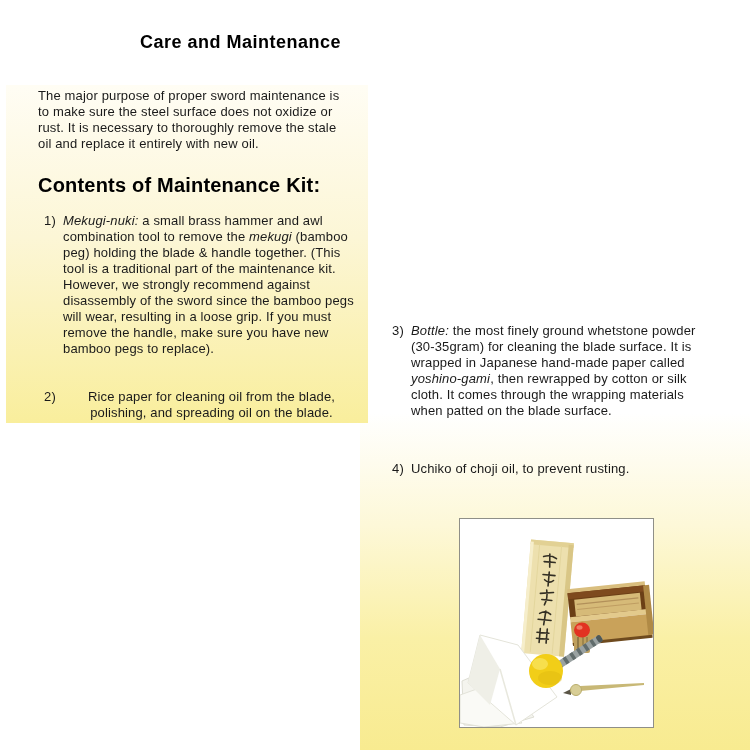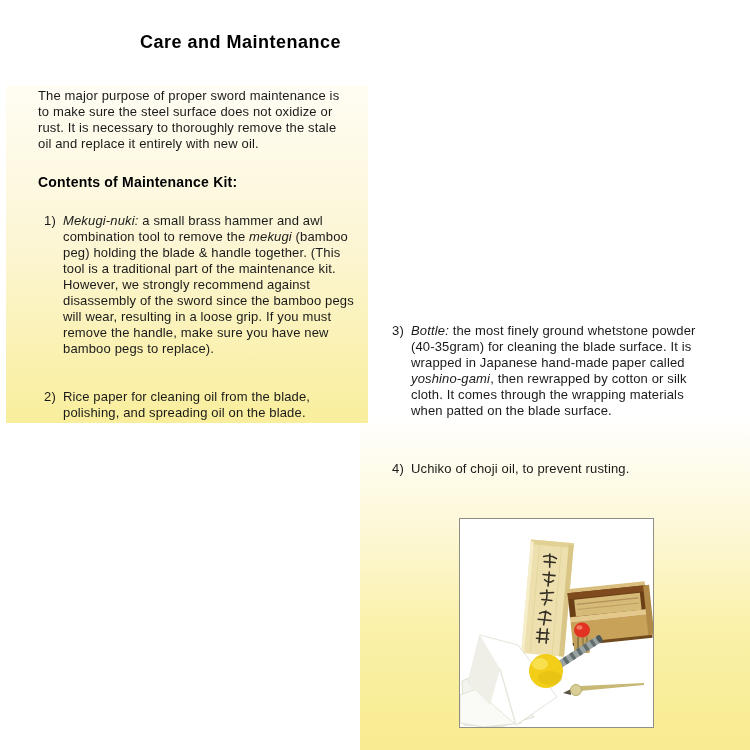--- a/index.html
+++ b/index.html
@@ -16,28 +16,28 @@
     left:6px;top:85px;width:362px;height:338px;
     background:linear-gradient(180deg,#fffdf4 0%,#fcf6d6 45%,#f9ee9c 100%);
   }
   .page-title{
     position:absolute;left:0;top:32px;width:433px;text-align:center;
     font-size:18px;font-weight:bold;color:#000;letter-spacing:0.5px;margin-left:24px;
   }
   .body-text{font-size:13px;line-height:16px;letter-spacing:0.15px;margin-top:7px;}
   .intro{position:absolute;left:38px;top:81px;width:304px;}
   .section-heading{
-    position:absolute;left:38px;top:174px;font-size:14px;font-weight:bold;color:#000;
+    position:absolute;left:38px;top:174px;font-size:20px;font-weight:bold;color:#000;
     letter-spacing:0.2px;
   }
   .kit-item{position:absolute;display:flex;}
   .kit-item .num{flex:none;width:19px;}
   .kit-item .text{flex:none;}
   .item-1{left:44px;top:206px;} .item-1 .text{width:297px;}
-  .item-2{left:44px;top:382px;} .item-2 .text{width:297px;}
+  .item-2{left:44px;top:382px;} .item-2 .text{width:297px;text-align:center;}
   .item-3{left:392px;top:316px;} .item-3 .text{width:306px;}
   .item-4{left:392px;top:454px;} .item-4 .text{width:306px;}
   .photo-frame{
     position:absolute;left:459px;top:518px;width:193px;height:208px;
     background:#ffffff;border:1px solid #8f8f88;box-sizing:content-box;
   }
   .photo-frame svg{display:block;}
 </style>
 </head>
 <body>
@@ -54,21 +54,21 @@
 <div class="kit-item item-1 body-text">
   <span class="num">1)</span>
   <span class="text"><i>Mekugi-nuki:</i><span> a small brass hammer and awl combination tool to remove the </span><i>mekugi</i><span> (bamboo peg) holding the blade &amp; handle together.  (This tool is a traditional part of the maintenance kit.  However, we strongly recommend against disassembly of the sword since the bamboo pegs will wear, resulting in a loose grip. If you must remove the handle, make sure you have new bamboo pegs to replace).</span></span>
 </div>
 <div class="kit-item item-2 body-text">
   <span class="num">2)</span>
   <span class="text"><span>Rice paper for cleaning oil from the blade, polishing, and spreading oil on the blade.</span></span>
 </div>
 <div class="kit-item item-3 body-text">
   <span class="num">3)</span>
-  <span class="text"><i>Bottle:</i><span> the most finely ground whetstone powder (40-35gram) for cleaning the blade surface. It is wrapped in Japanese hand-made paper called </span><i>yoshino-gami</i><span>, then rewrapped by cotton or silk cloth.  It comes through the wrapping materials when patted on the blade surface.</span></span>
+  <span class="text"><i>Bottle:</i><span> the most finely ground whetstone powder (30-35gram) for cleaning the blade surface. It is wrapped in Japanese hand-made paper called </span><i>yoshino-gami</i><span>, then rewrapped by cotton or silk cloth.  It comes through the wrapping materials when patted on the blade surface.</span></span>
 </div>
 <div class="kit-item item-4 body-text">
   <span class="num">4)</span>
   <span class="text"><span>Uchiko of choji oil, to prevent rusting.</span></span>
 </div>
 
 <div class="photo-frame">
   <svg width="193" height="208" viewBox="0 0 193 208" xmlns="http://www.w3.org/2000/svg">
 
     <g transform="rotate(5 87 79)">

